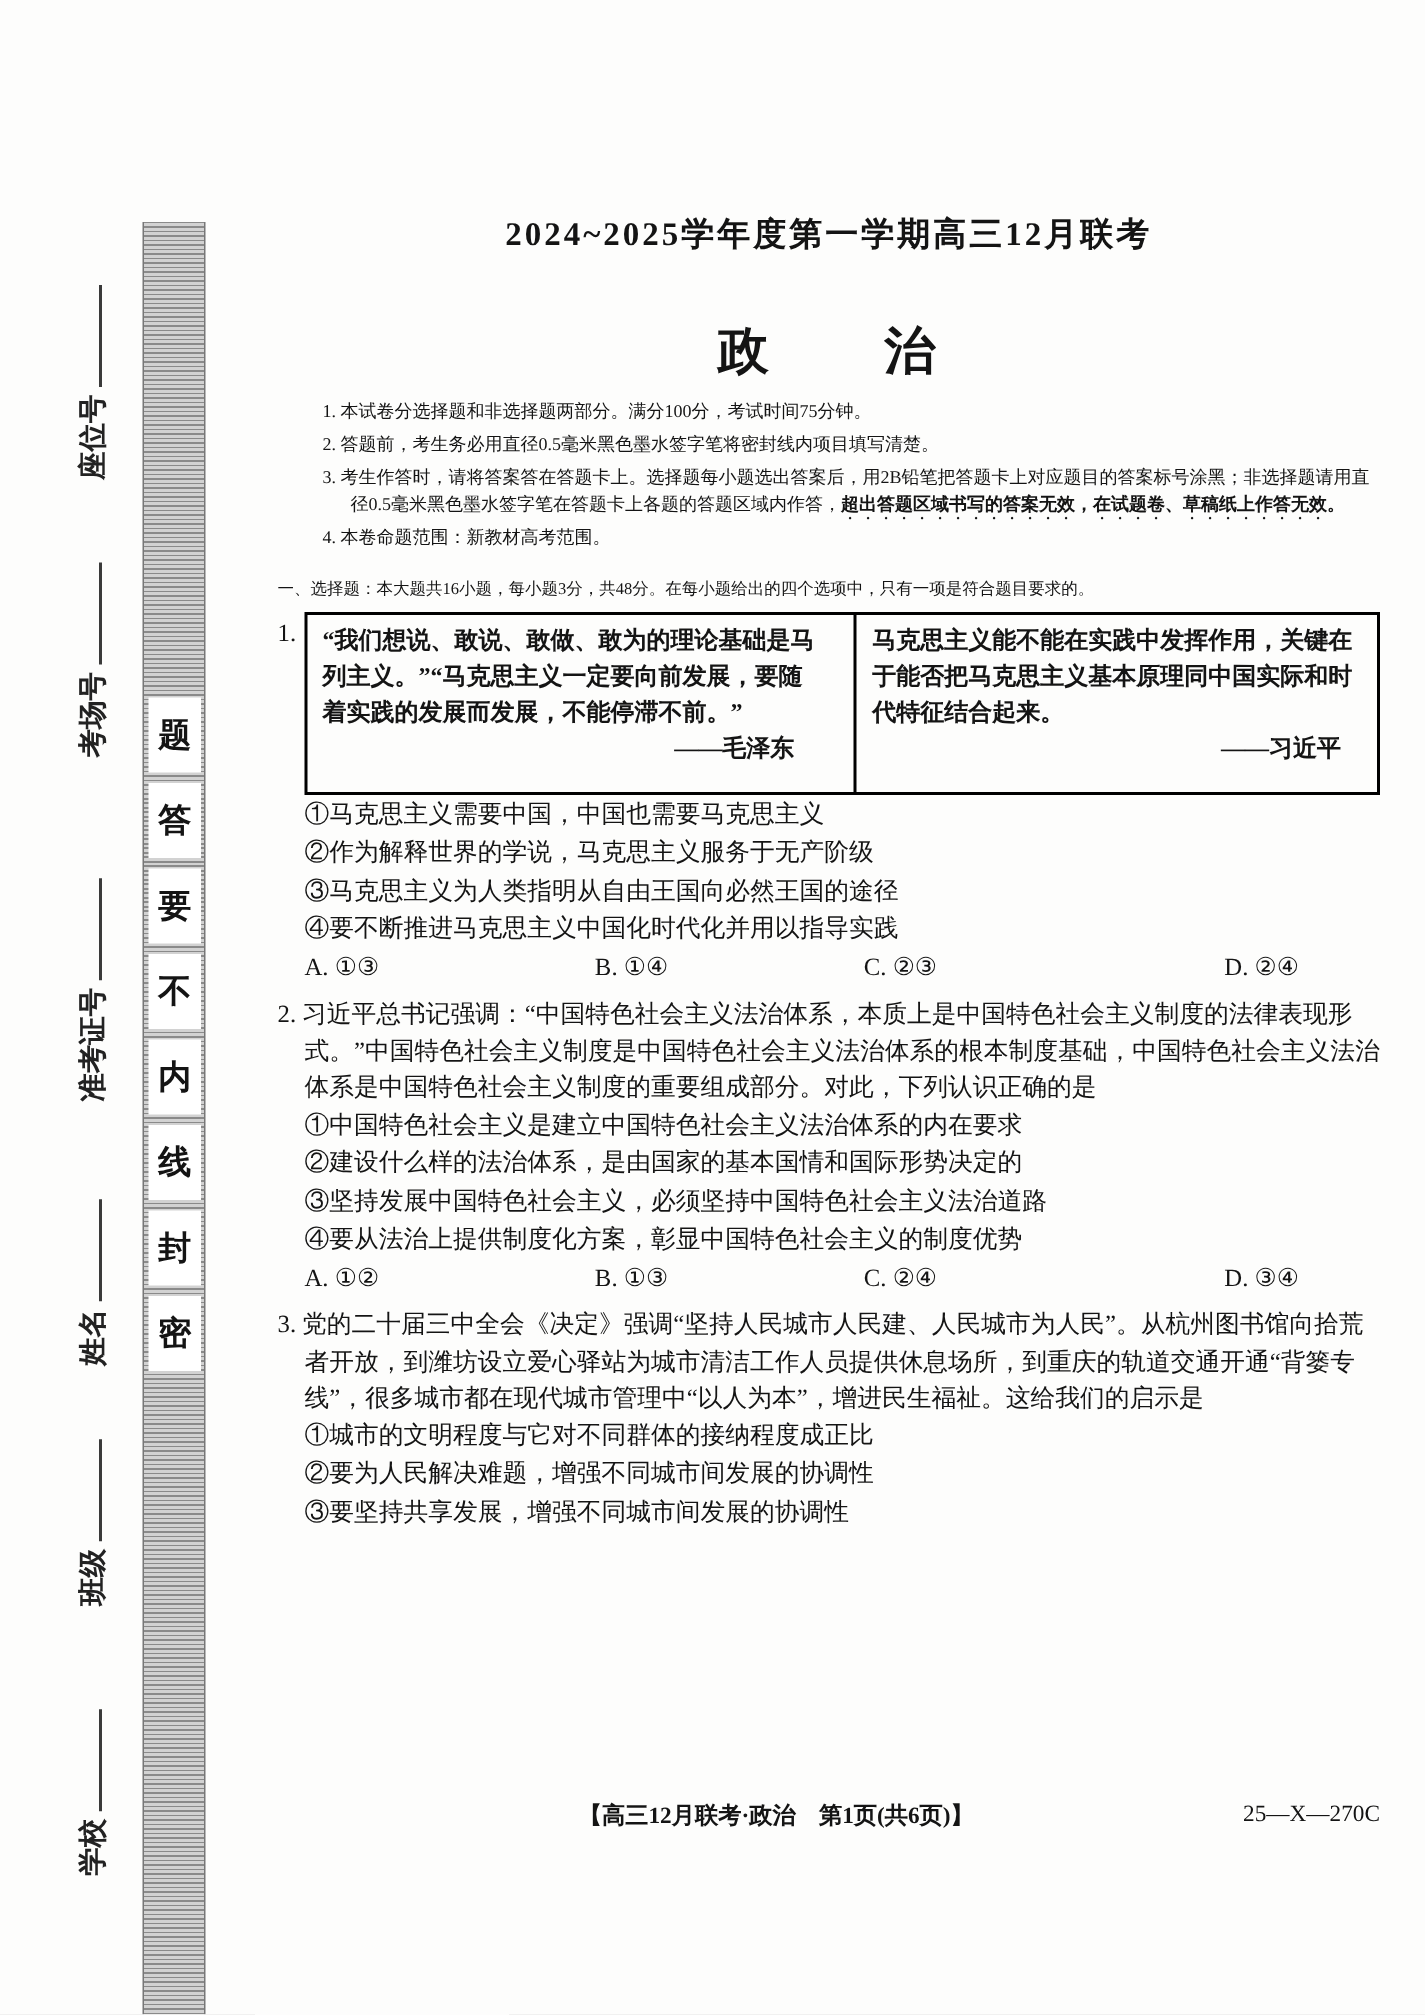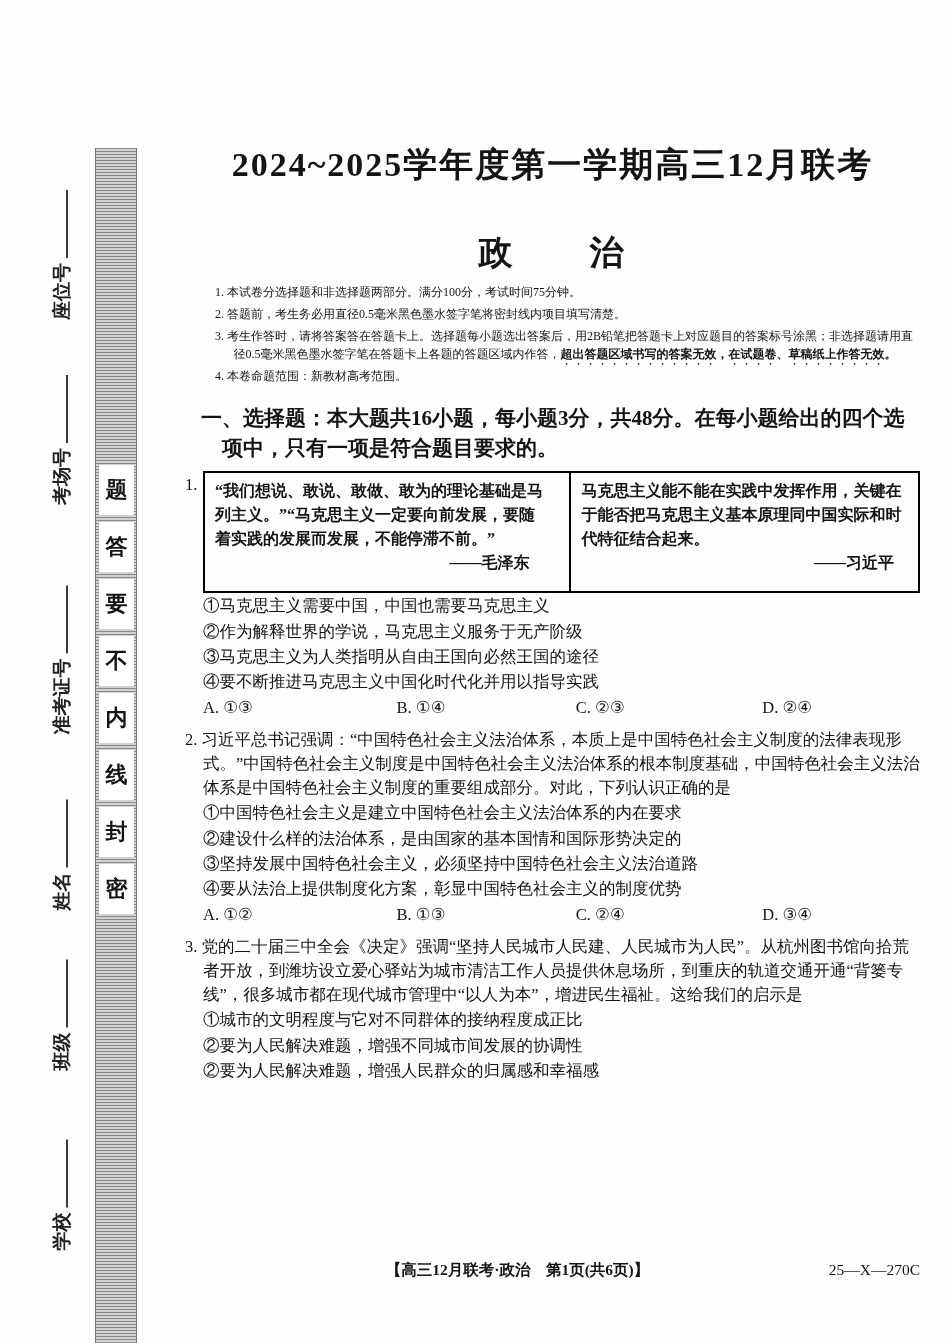--- a/index.html
+++ b/index.html
@@ -55,21 +55,21 @@
 
   
   .content {
     position: absolute;
     left: 185px; top: 140px;
     width: 735px;
     font-size: 16.5px;
     line-height: 1.47;
   }
   .title {
-    font-size: 34px;
+    font-size: 22px;
     font-weight: bold;
     text-align: center;
     letter-spacing: 2px;
   }
   .subject {
     margin-top: 38px;
     font-size: 34px;
     font-weight: bold;
     text-align: center;
     letter-spacing: 3px;
@@ -92,25 +92,24 @@
   .em-dots {
     font-weight: bold;
     -webkit-text-emphasis: dot;
     text-emphasis: dot;
     -webkit-text-emphasis-position: under;
     text-emphasis-position: under right;
     text-align: center;
   }
   .section-head {
     margin-top: 14px;
-    font-weight: bold;
-    font-size: 21px;
+    font-weight: normal;
+    font-size: 11px;
     padding-left: 1em;
     text-indent: -1em;
-    margin-left: 16px;
   }
 
   .question { margin-top: 7px; padding-left: 18px; }
   .q-stem   { text-indent: -18px; }
   .q-num    { display: inline; margin-right: 4px; }
 
   .q1-head { display: flex; margin-left: -18px; align-items: stretch; }
   .q1-head .q-num { flex: none; width: 18px; padding-top: 2px; margin-right: 0; }
   .quote-box {
     flex: 1;
@@ -122,26 +121,26 @@
   }
   .quote-cell { width: 50%; padding: 6px 10px 16px; }
   .quote-cell + .quote-cell { border-left: 2px solid #000; margin-left: 16px; }
   .quote-author { text-align: right; padding-right: 14px; }
 
   .q-line { margin-top: 1px; }
   .choices { display: flex; margin-top: 2px; }
   .choices span:nth-child(1) { width: 27%; }
   .choices span:nth-child(2) { width: 25%; }
   .choices span:nth-child(3) { width: 26%; }
-  .choices span:nth-child(4) { flex: 1; }
+  .choices span:nth-child(4) { flex: 1; text-align: center; }
 
   
   .footer {
     position: absolute;
-    left: 185px; top: 1260px;
+    left: 185px; top: 1200px;
     width: 735px;
     font-size: 15.5px;
   }
   .f-center {
     display: block;
     text-align: center;
     padding-right: 70px;
     font-weight: bold;
   }
   .f-code {
@@ -238,21 +237,21 @@
         <span>D. ③④</span>
       </div>
     </div>
 
     <div class="question">
       <div class="q-stem">
         <span class="q-num">3.</span><span>党的二十届三中全会《决定》强调“坚持人民城市人民建、人民城市为人民”。从杭州图书馆向拾荒者开放，到潍坊设立爱心驿站为城市清洁工作人员提供休息场所，到重庆的轨道交通开通“背篓专线”，很多城市都在现代城市管理中“以人为本”，增进民生福祉。这给我们的启示是</span>
       </div>
       <div class="q-line">①城市的文明程度与它对不同群体的接纳程度成正比</div>
       <div class="q-line">②要为人民解决难题，增强不同城市间发展的协调性</div>
-      <div class="q-line">②要为人民解决难题，增强人民群众的归属感和幸福感</div>
+      <div class="q-line">③要坚持共享发展，增强不同城市间发展的协调性</div>
     </div>
   </main>
 
   <div class="footer">
     <span class="f-center">【高三12月联考·政治　第1页(共6页)】</span>
     <span class="f-code">25—X—270C</span>
   </div>
 
 </div>
 

